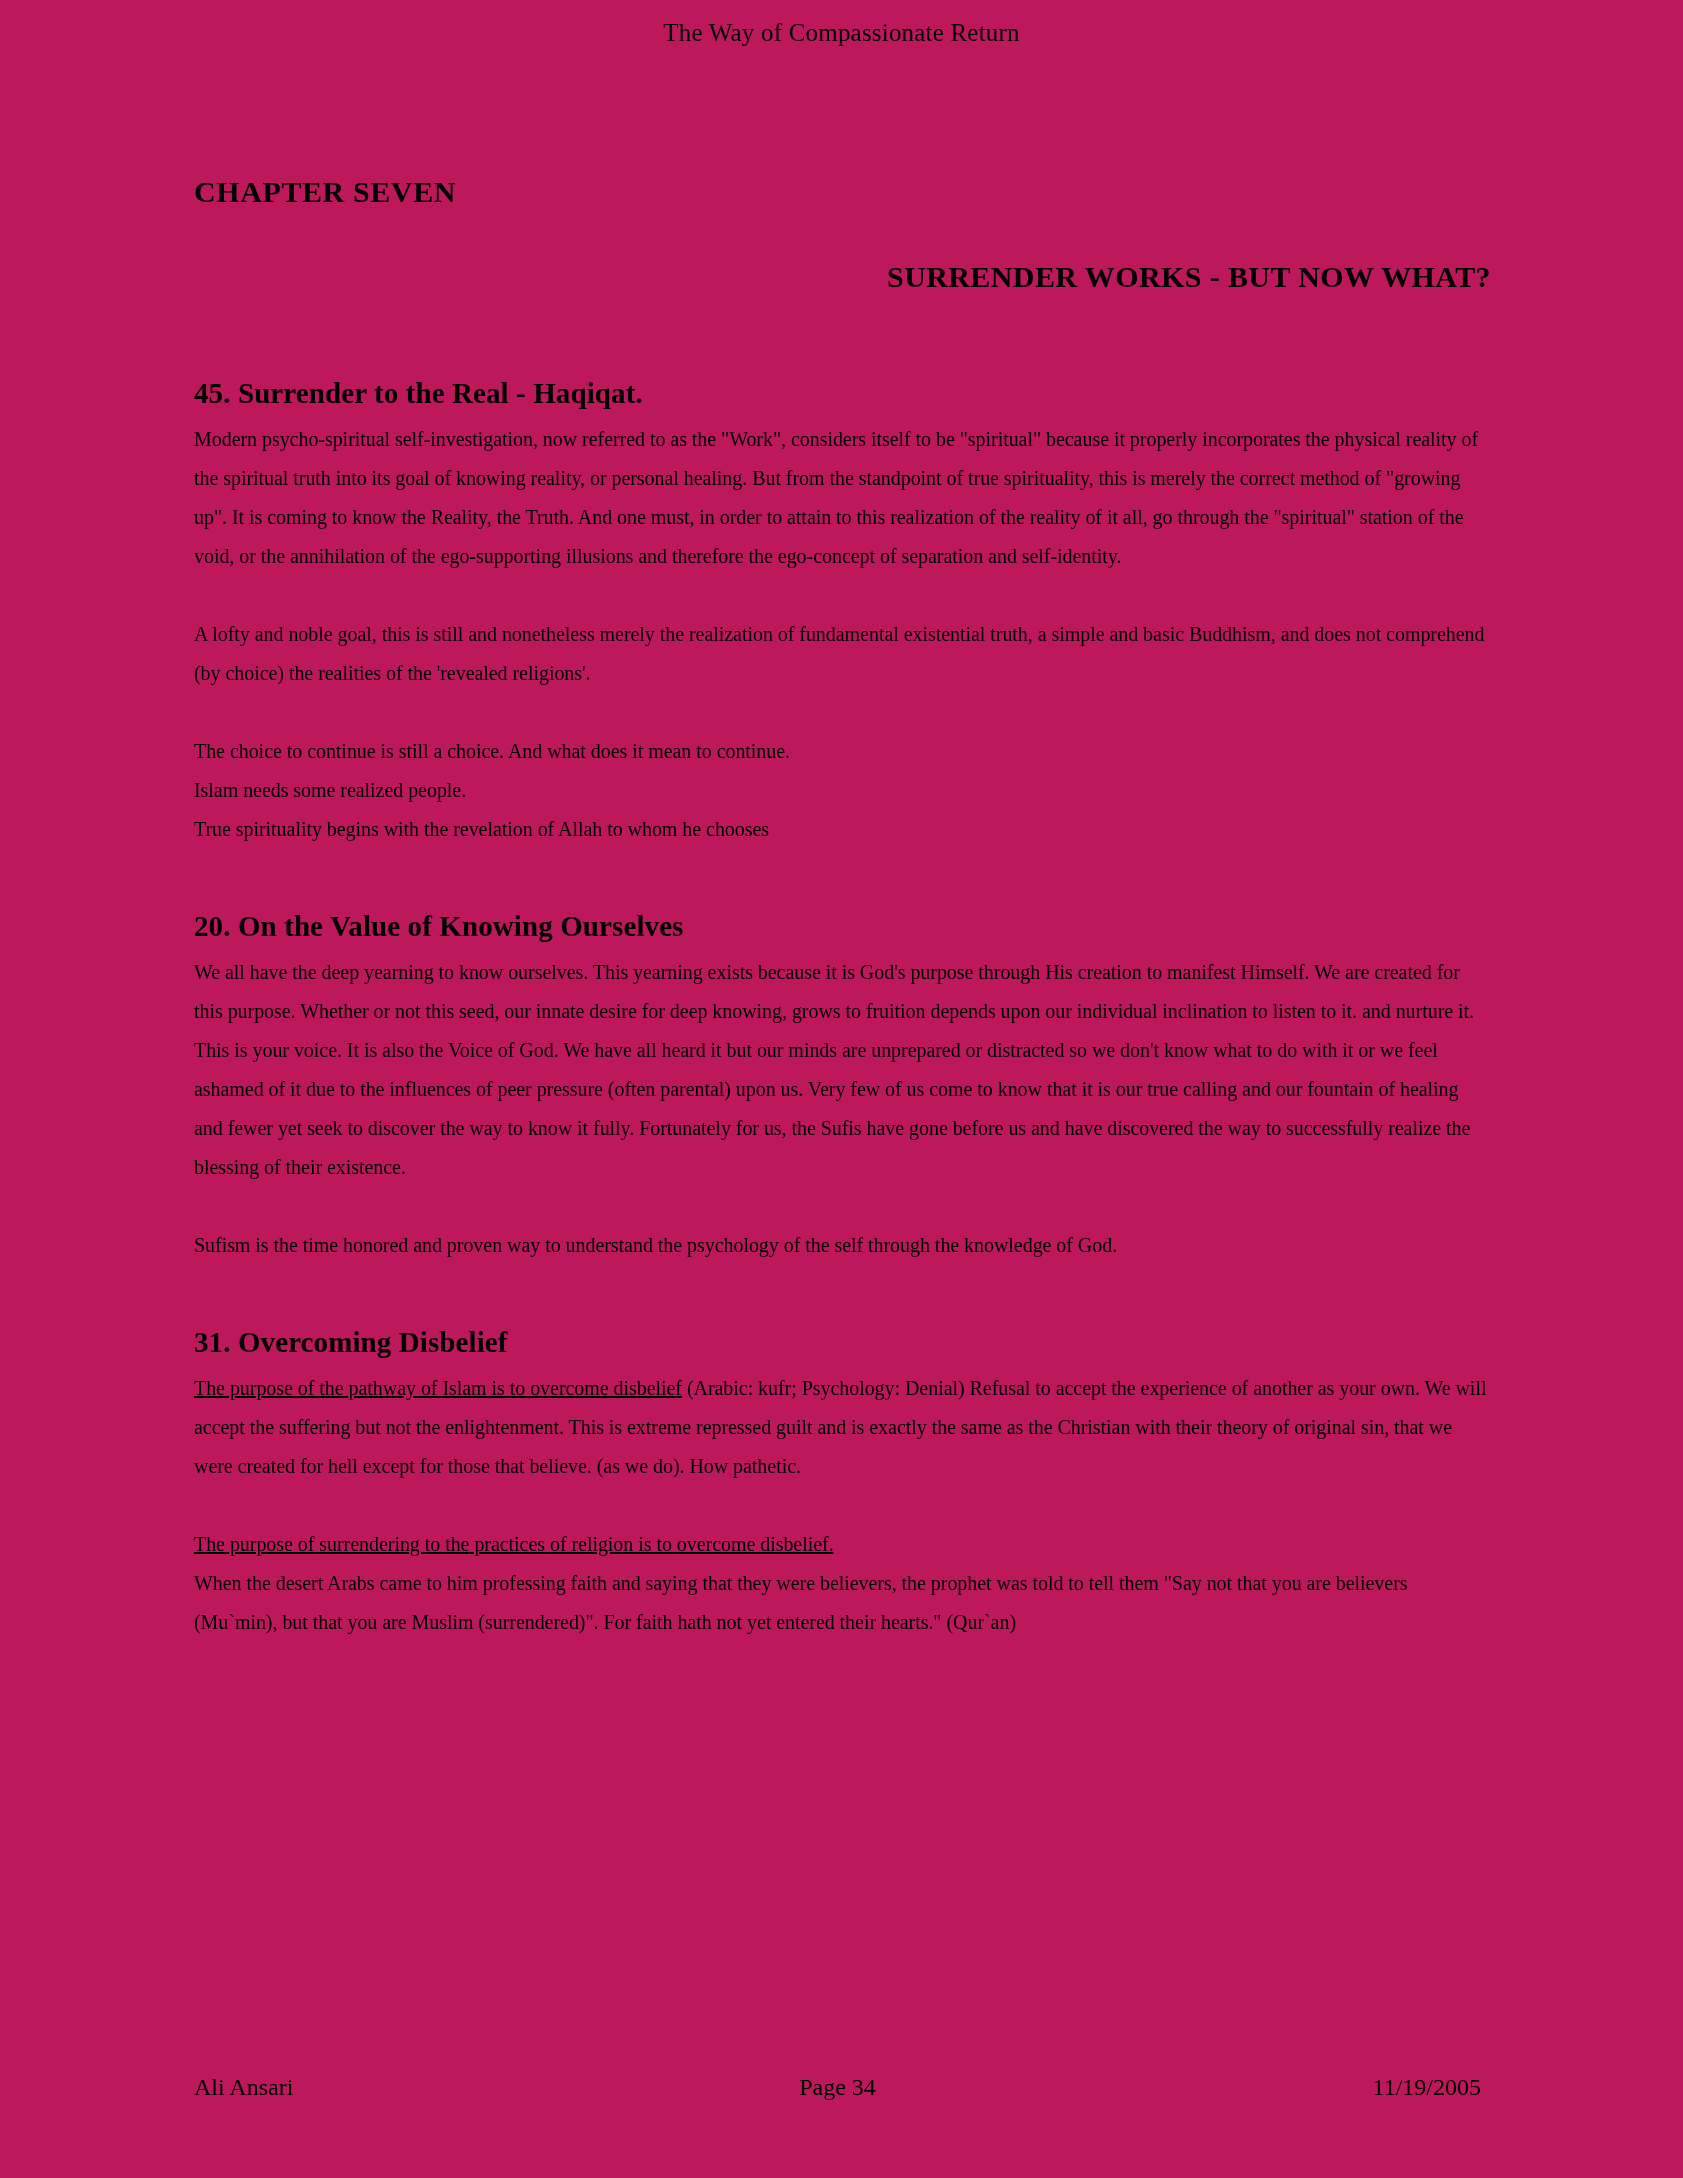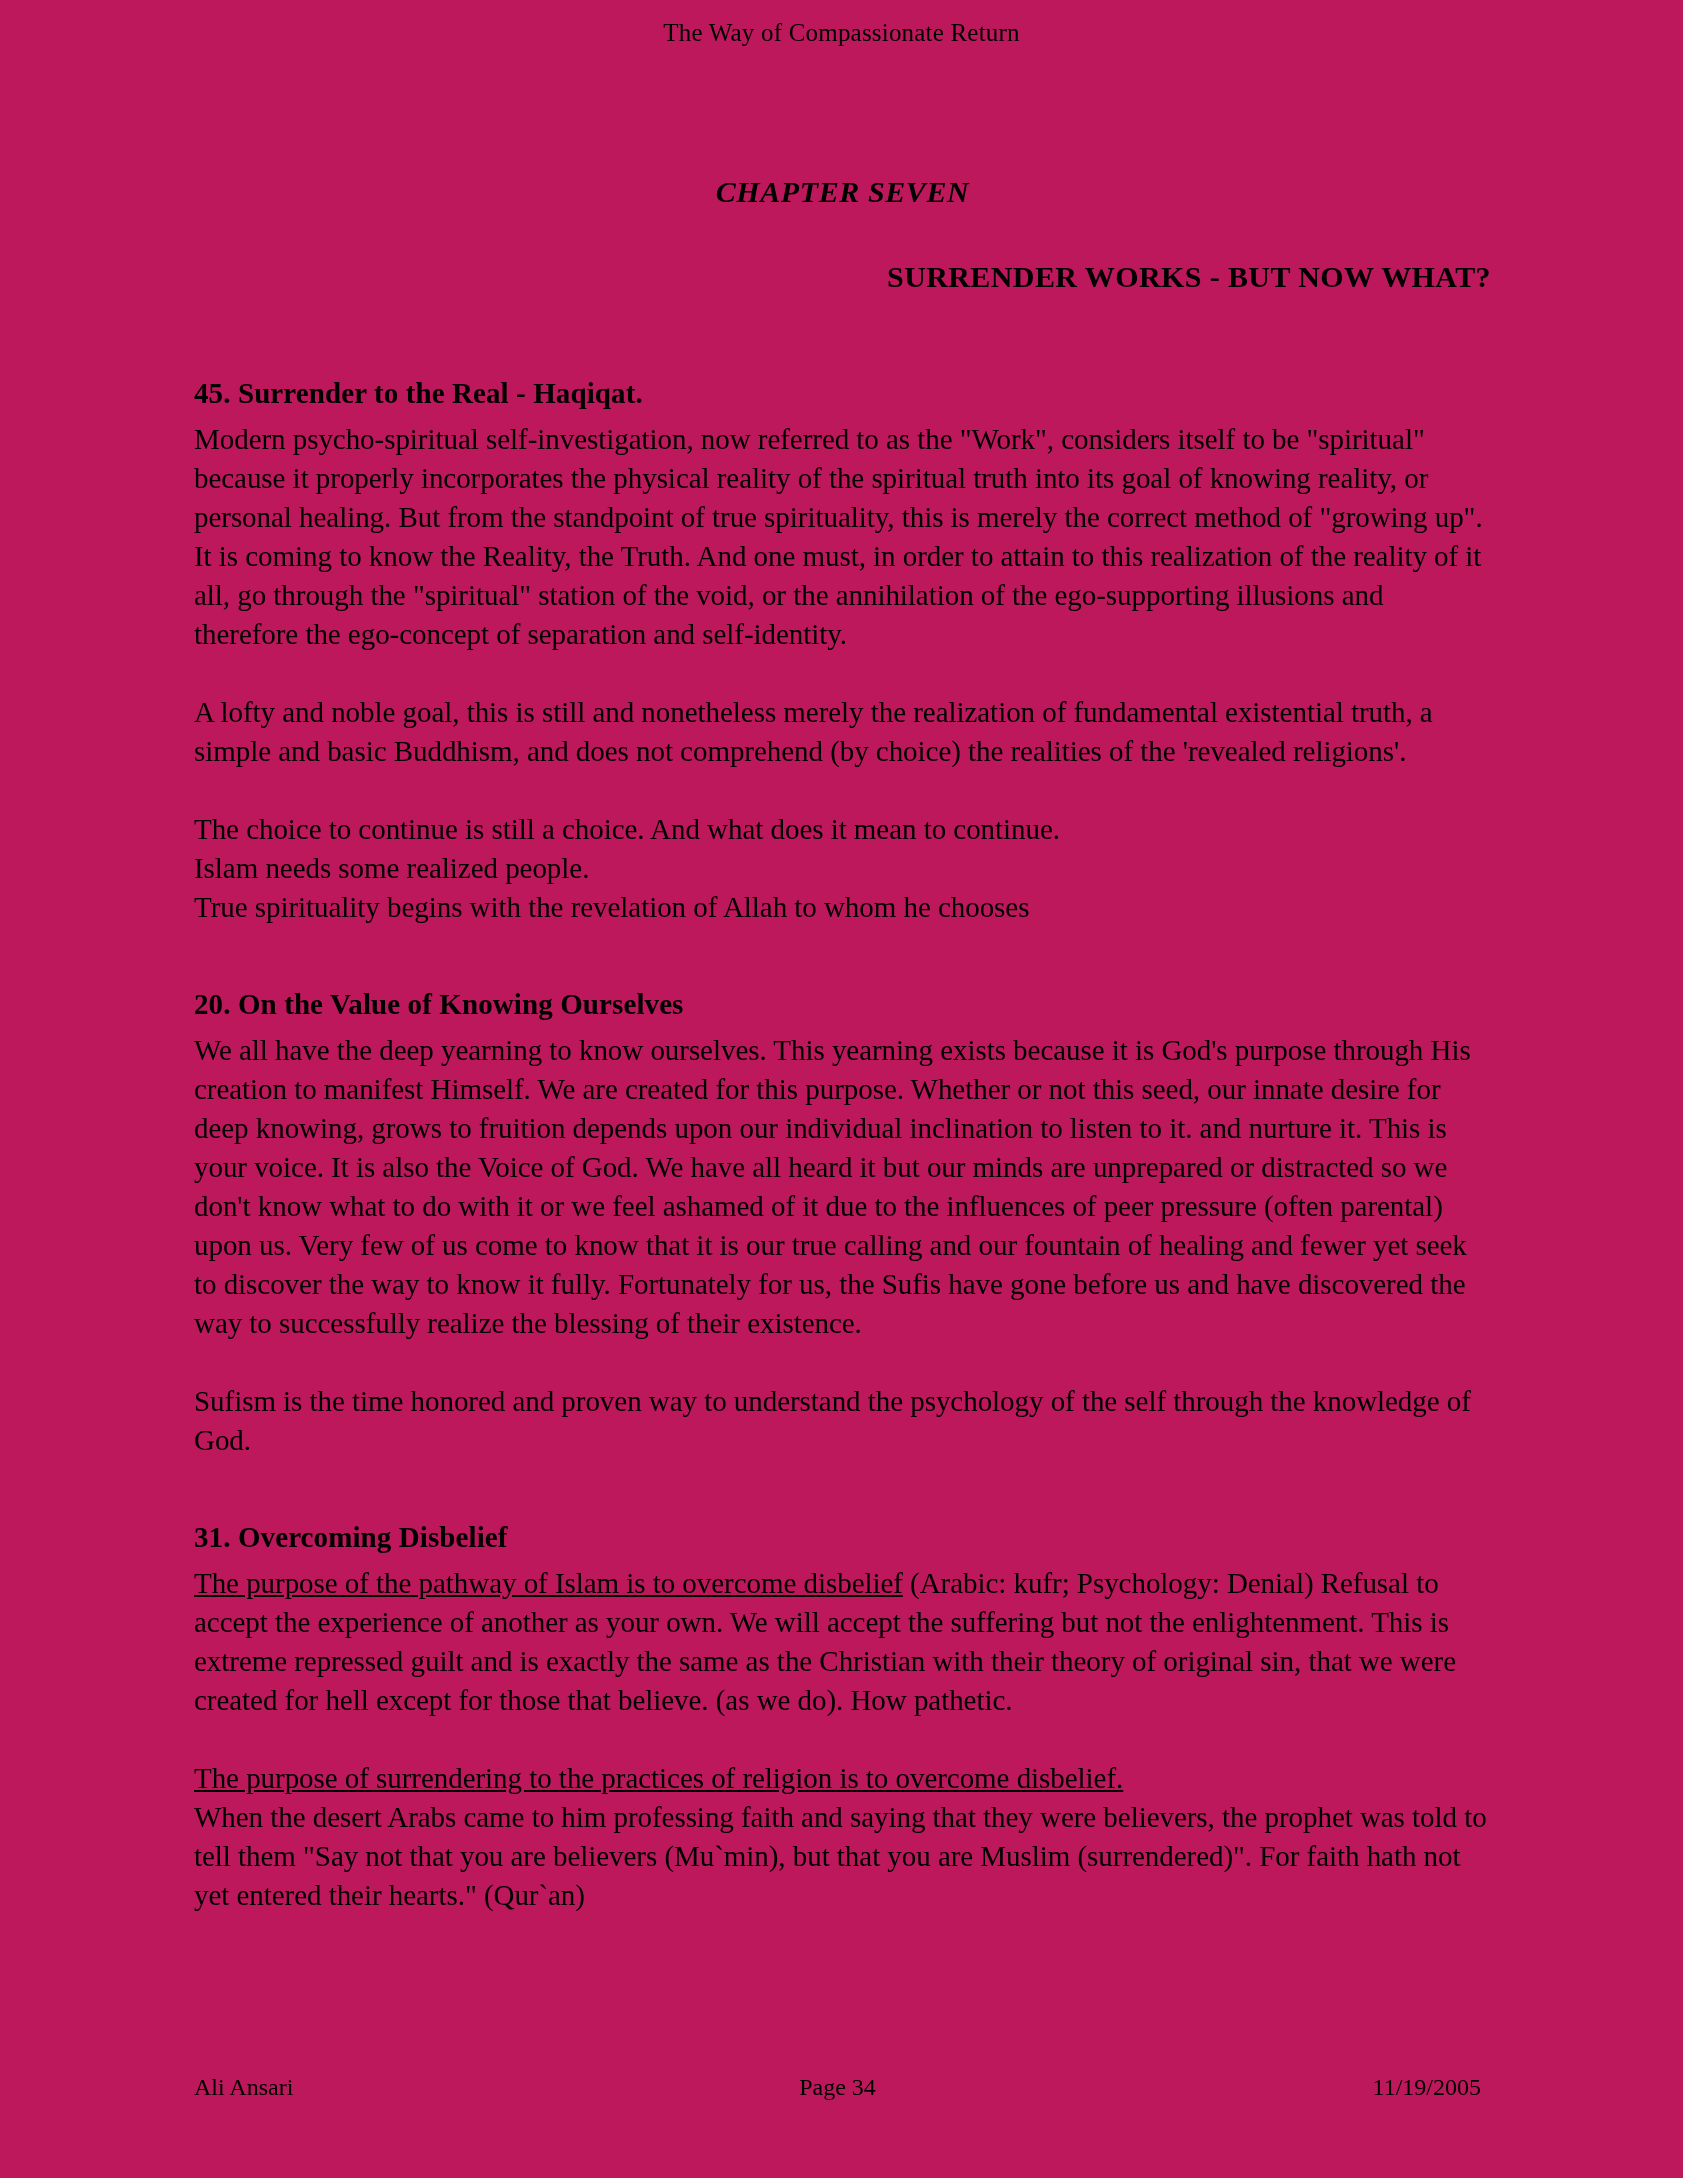--- a/index.html
+++ b/index.html
@@ -34,47 +34,45 @@
 
   
   .content {
     position: absolute;
     top: 149px;
     left: 194px;
     width: 1297px;
   }
 
   .chapter-label {
-    text-align: center;
     font-weight: bold;
     font-size: 30px;
     letter-spacing: 0.6px;
     margin: 26px 0 0 0;
-    font-style: italic;
   }
   .chapter-title {
     text-align: right;
     font-weight: bold;
     font-size: 30px;
     letter-spacing: 0.4px;
     margin: 51px 0 0 0;
   }
 
   .section-heading {
     font-weight: bold;
     font-size: 29px;
     margin: 83px 0 10px 0;
     letter-spacing: 0.1px;
   }
   .section-heading.tight {
     margin-top: 61px;
   }
 
   p.para {
-    font-size: 29px;
+    font-size: 20px;
     line-height: 39px;
     margin: 8px 0 0 0;
     text-align: left;
     letter-spacing: -0.05px;
   }
   p.para + p.para {
     margin-top: 39px;
   }
   p.para.no-gap + p.para.no-gap {
     margin-top: 0;

